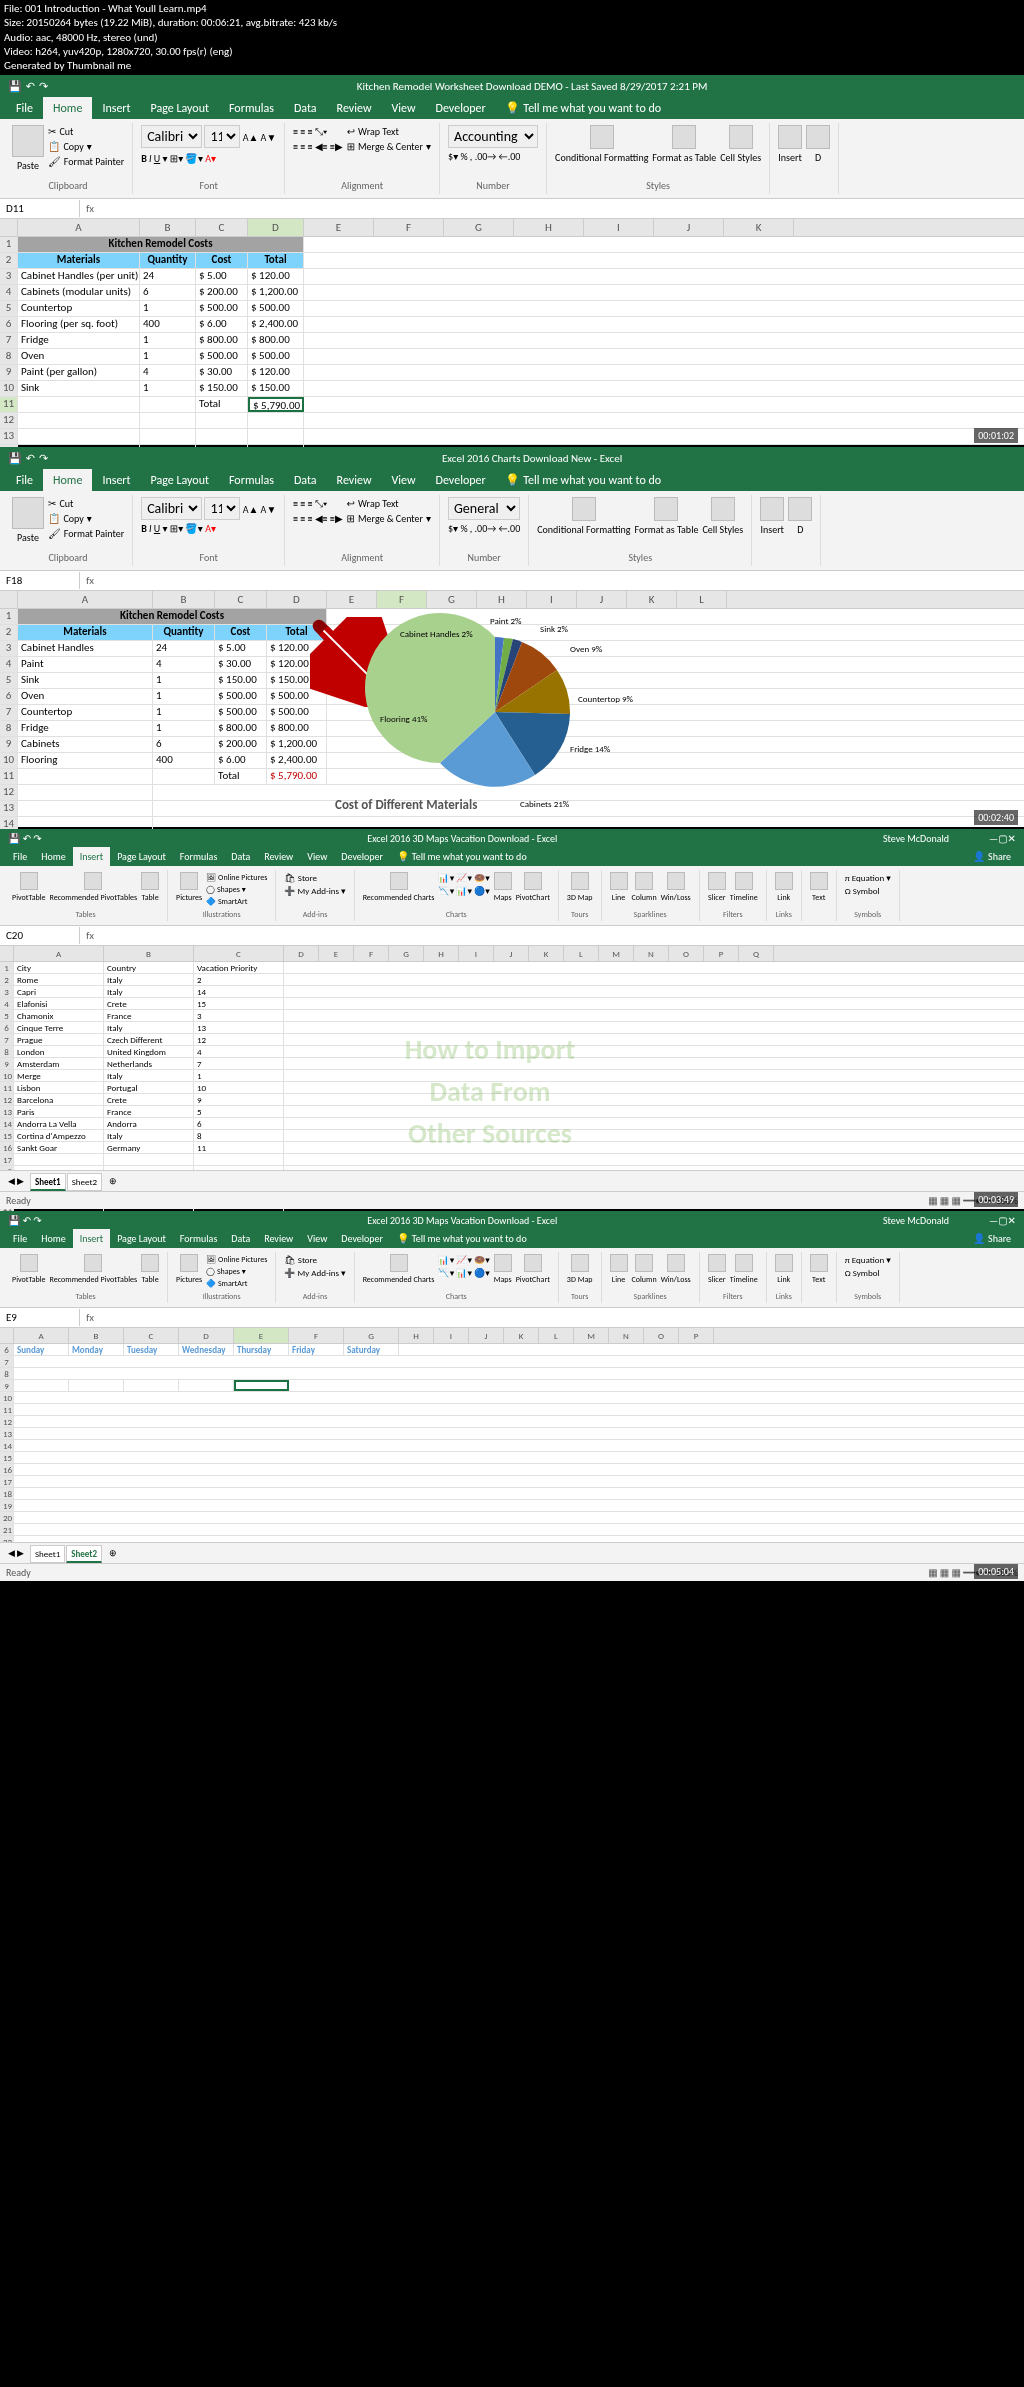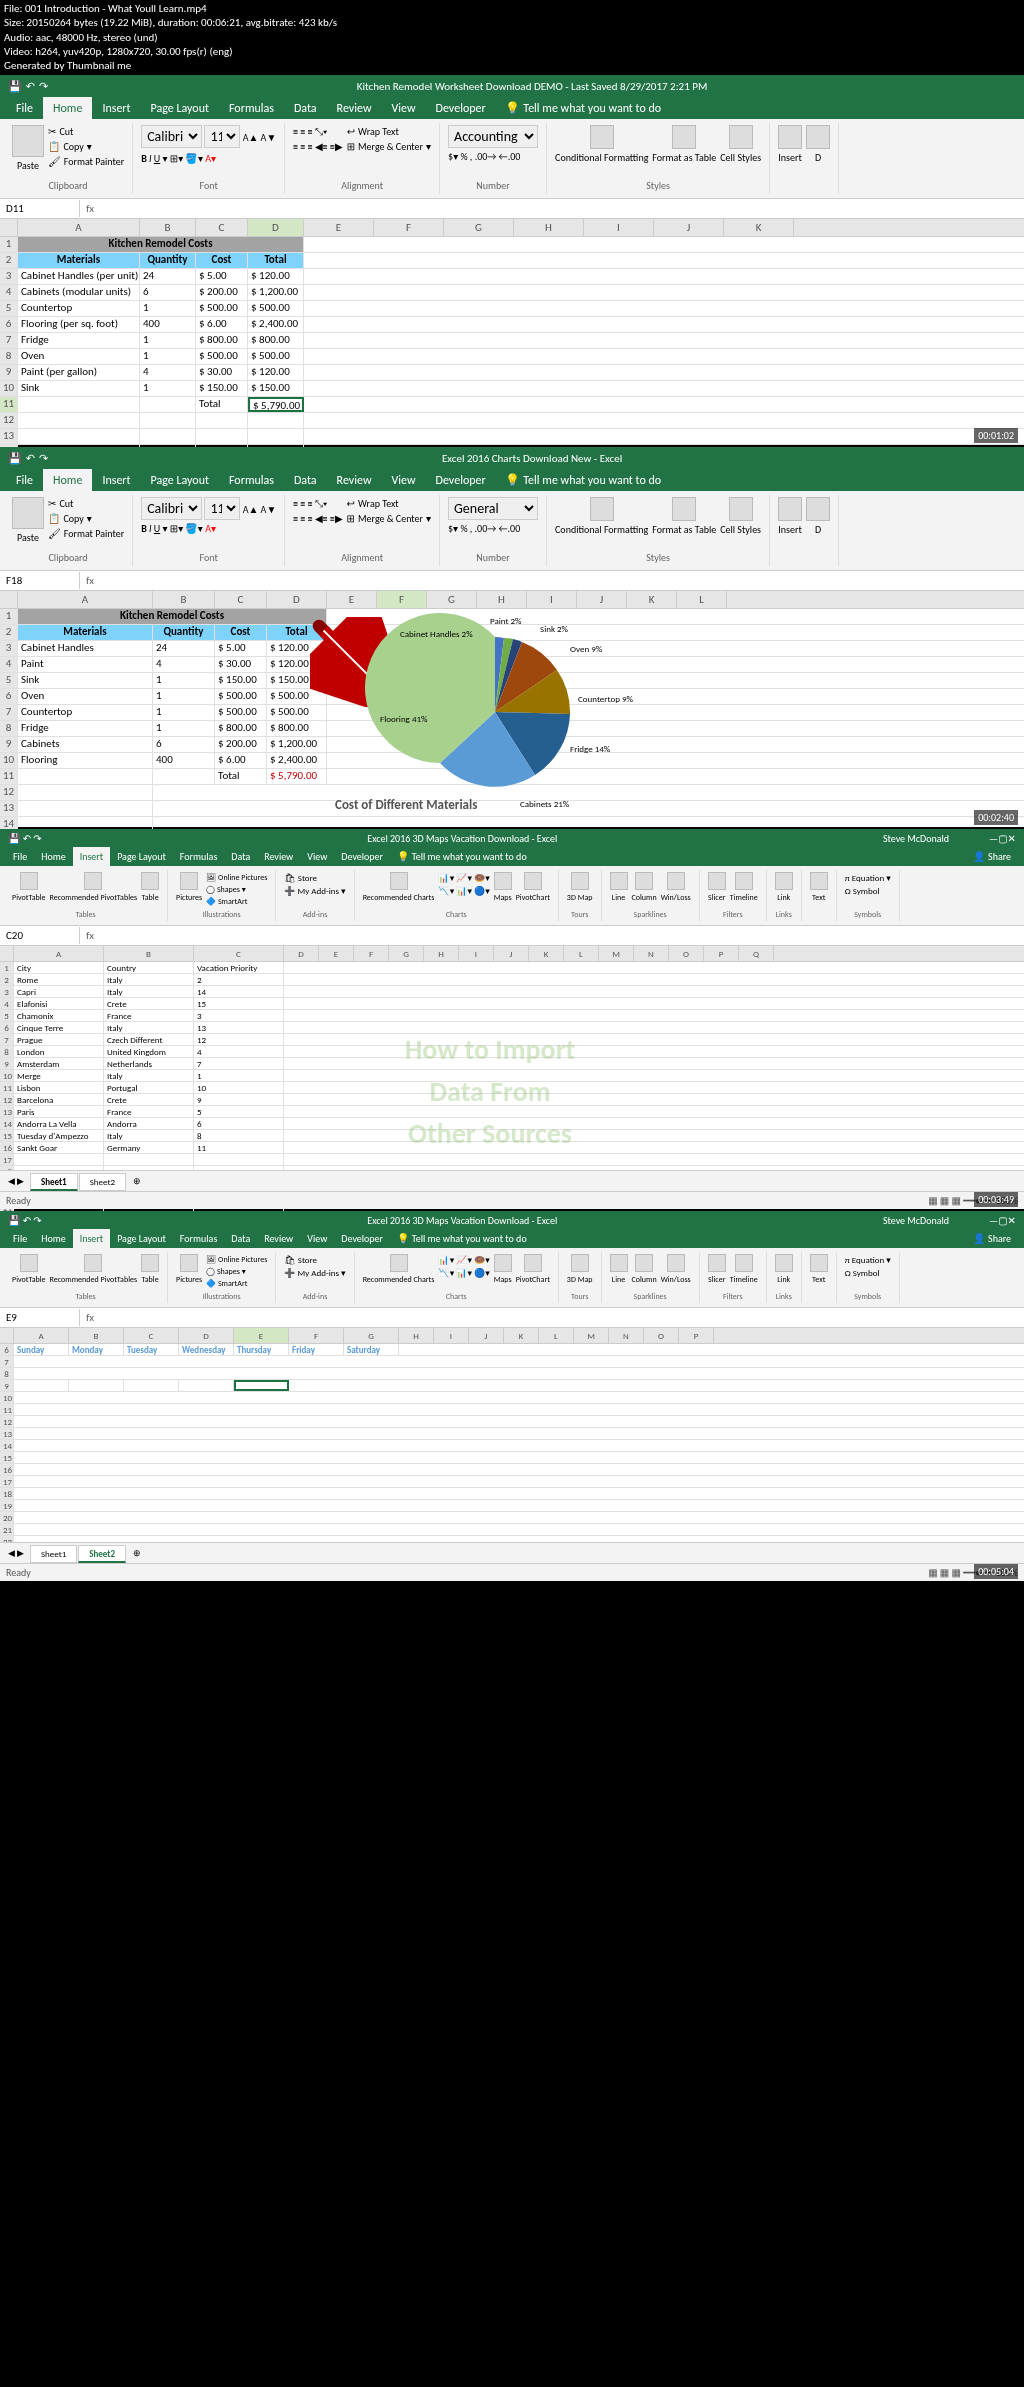--- a/index.html
+++ b/index.html
@@ -31,21 +31,21 @@
 .rowhdr{background:#e6e6e6;border-right:1px solid #ccc;text-align:center;color:#555}
 .sheet{display:flex;flex-direction:column}
 .row{display:flex;border-bottom:1px solid #e0e0e0;font-size:11px;height:16px}
 .row>div{border-right:1px solid #e0e0e0;padding:0 3px;overflow:hidden;white-space:nowrap}
 .hdr-green{background:#a3a3a3;font-weight:bold;text-align:center}
 .hdr-lite{background:#7dd3fc;font-weight:bold;text-align:center}
 .sel{border:2px solid #1a7243!important}
 .money{text-align:left}
 .statusbar{background:#f3f3f3;border-top:1px solid #ccc;font-size:10px;padding:2px 6px;color:#555;display:flex;justify-content:space-between}
 .sheettabs{background:#f3f3f3;border-top:1px solid #ccc;display:flex;font-size:10px;padding:2px}
-.sheettabs .tab{padding:2px 10px;border:1px solid #ccc;background:#fff;margin-right:1px}
+.sheettabs .tab{padding:2px 4px;border:1px solid #ccc;background:#fff;margin-right:1px}
 .sheettabs .tab.active{border-bottom:2px solid #217346;font-weight:bold}
 .tsb{position:absolute;right:6px;bottom:2px;color:#fff;font-size:10px;background:rgba(0,0,0,.6);padding:1px 4px}
 .big-arrow{position:absolute;left:310px;top:580px;width:90px;height:90px;color:#c00000}
 .watermark{position:absolute;left:340px;top:900px;font-size:28px;font-weight:bold;color:rgba(120,180,80,.3);text-align:center;width:300px;line-height:1.5}
 .small-excel .titlebar{height:18px;font-size:10px}
 .small-excel .ribbon-tabs{font-size:10px}
 .small-excel .ribbon-tabs div{padding:3px 7px}
 .small-excel .ribbon{min-height:60px;font-size:9px}
 .small-excel .group-title{font-size:8px}
 .small-excel .row{height:12px;font-size:9px}
@@ -354,21 +354,21 @@
           </div>
           <div class="vstack">
             <div class="inline-btn">↩<span>Wrap Text</span></div>
             <div class="inline-btn">⊞<span>Merge &amp; Center</span> ▾</div>
           </div>
         </div>
         <div class="group-title">Alignment</div>
       </div>
     <div class="group">
         <div class="group-content vstack">
-          <select style="width:90px"><option>General</option></select>
+          <select style="width:72px"><option>General</option></select>
           <div>$▾ % , .00→ ←.00</div>
         </div>
         <div class="group-title">Number</div>
       </div>
     <div class="group">
         <div class="group-content">
           <div class="btn-icon">
             <div class="icon"></div>
             <span>Conditional Formatting</span>
           </div>
@@ -804,21 +804,21 @@
           <div class="w90 money">5</div>
         </div>
         <div class="row">
           <div class="rowhdr" style="width:14px">14</div>
           <div class="w90">Andorra La Vella</div>
           <div class="w90">Andorra</div>
           <div class="w90 money">6</div>
         </div>
         <div class="row">
           <div class="rowhdr" style="width:14px">15</div>
-          <div class="w90">Tuesday d'Ampezzo</div>
+          <div class="w90">Cortina d'Ampezzo</div>
           <div class="w90">Italy</div>
           <div class="w90 money">8</div>
         </div>
         <div class="row">
           <div class="rowhdr" style="width:14px">16</div>
           <div class="w90">Sankt Goar</div>
           <div class="w90">Germany</div>
           <div class="w90 money">11</div>
         </div>
         <div class="row">

